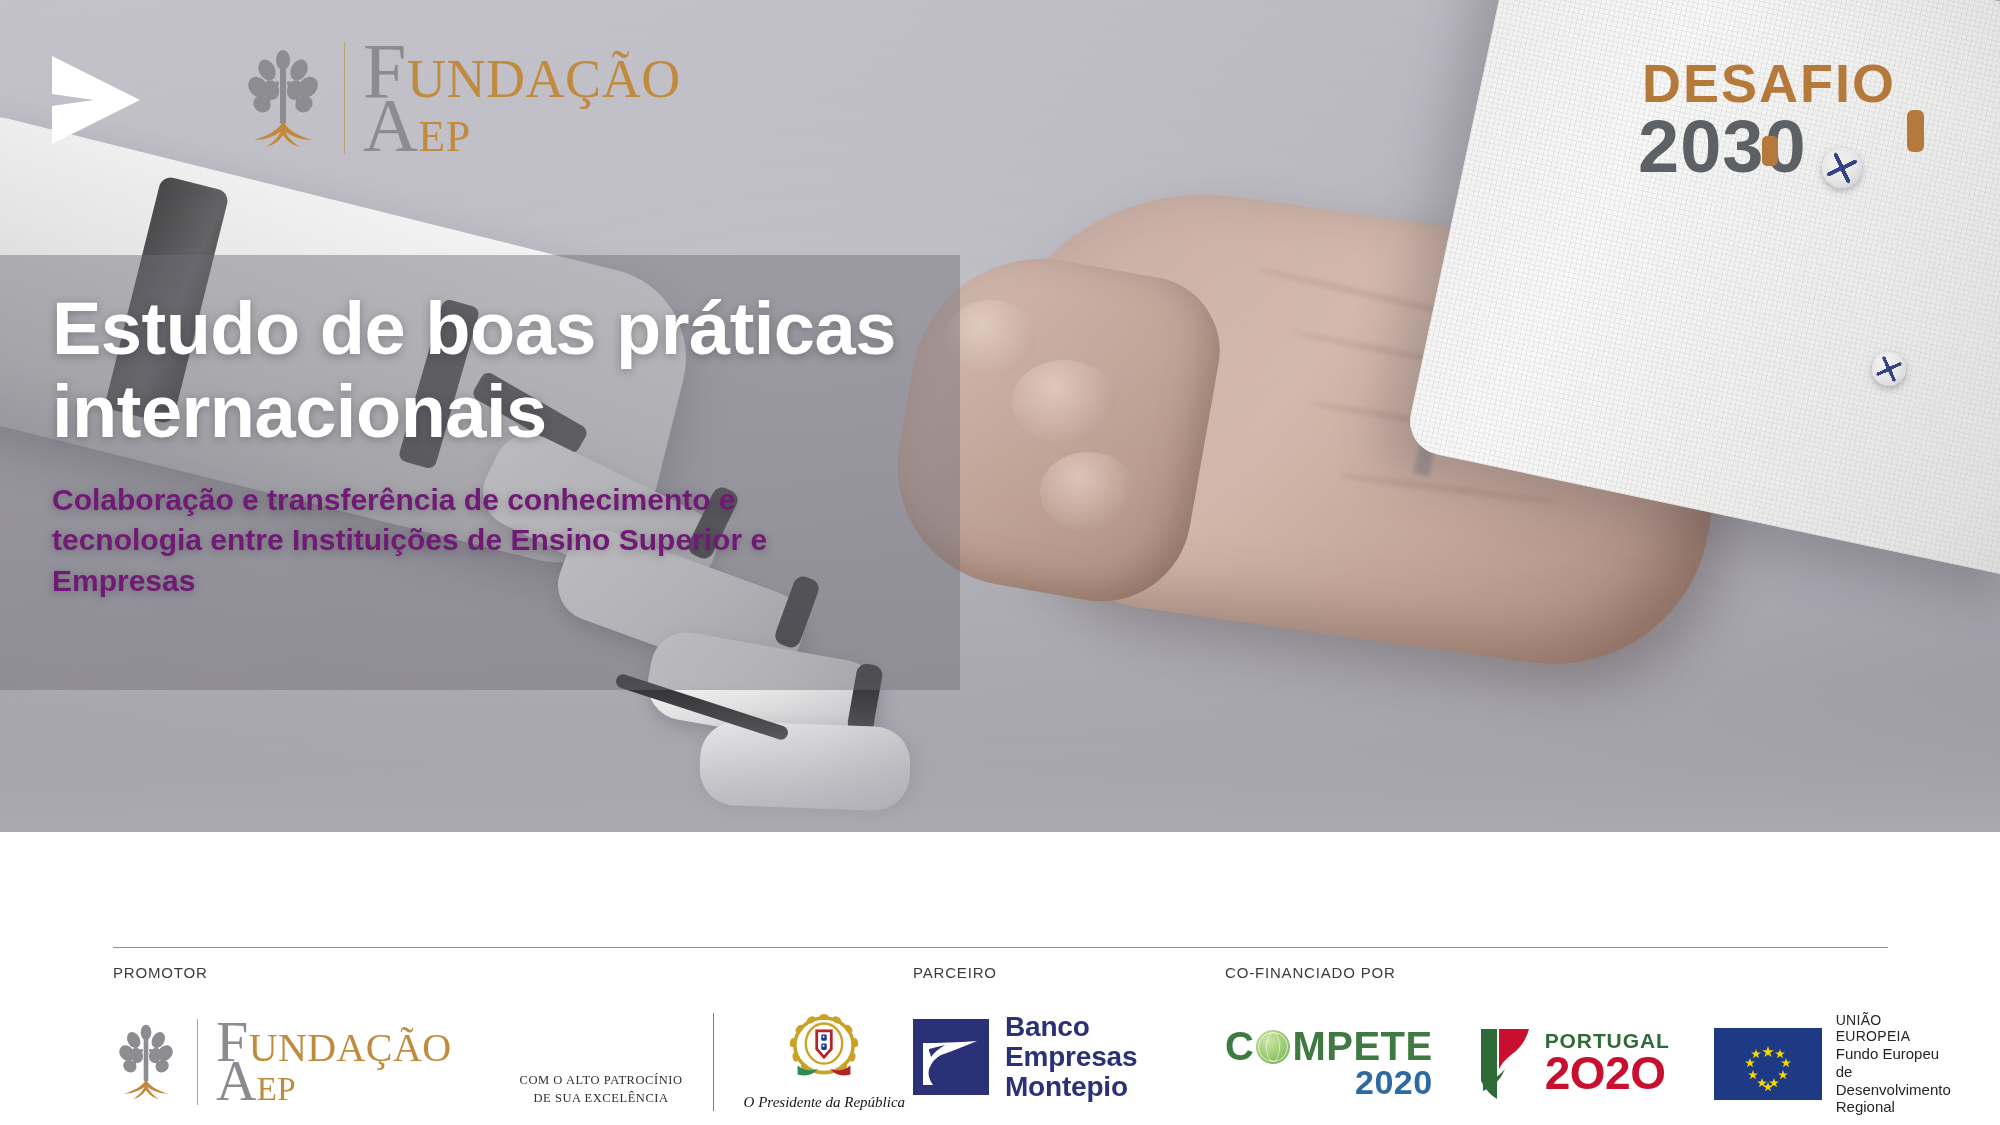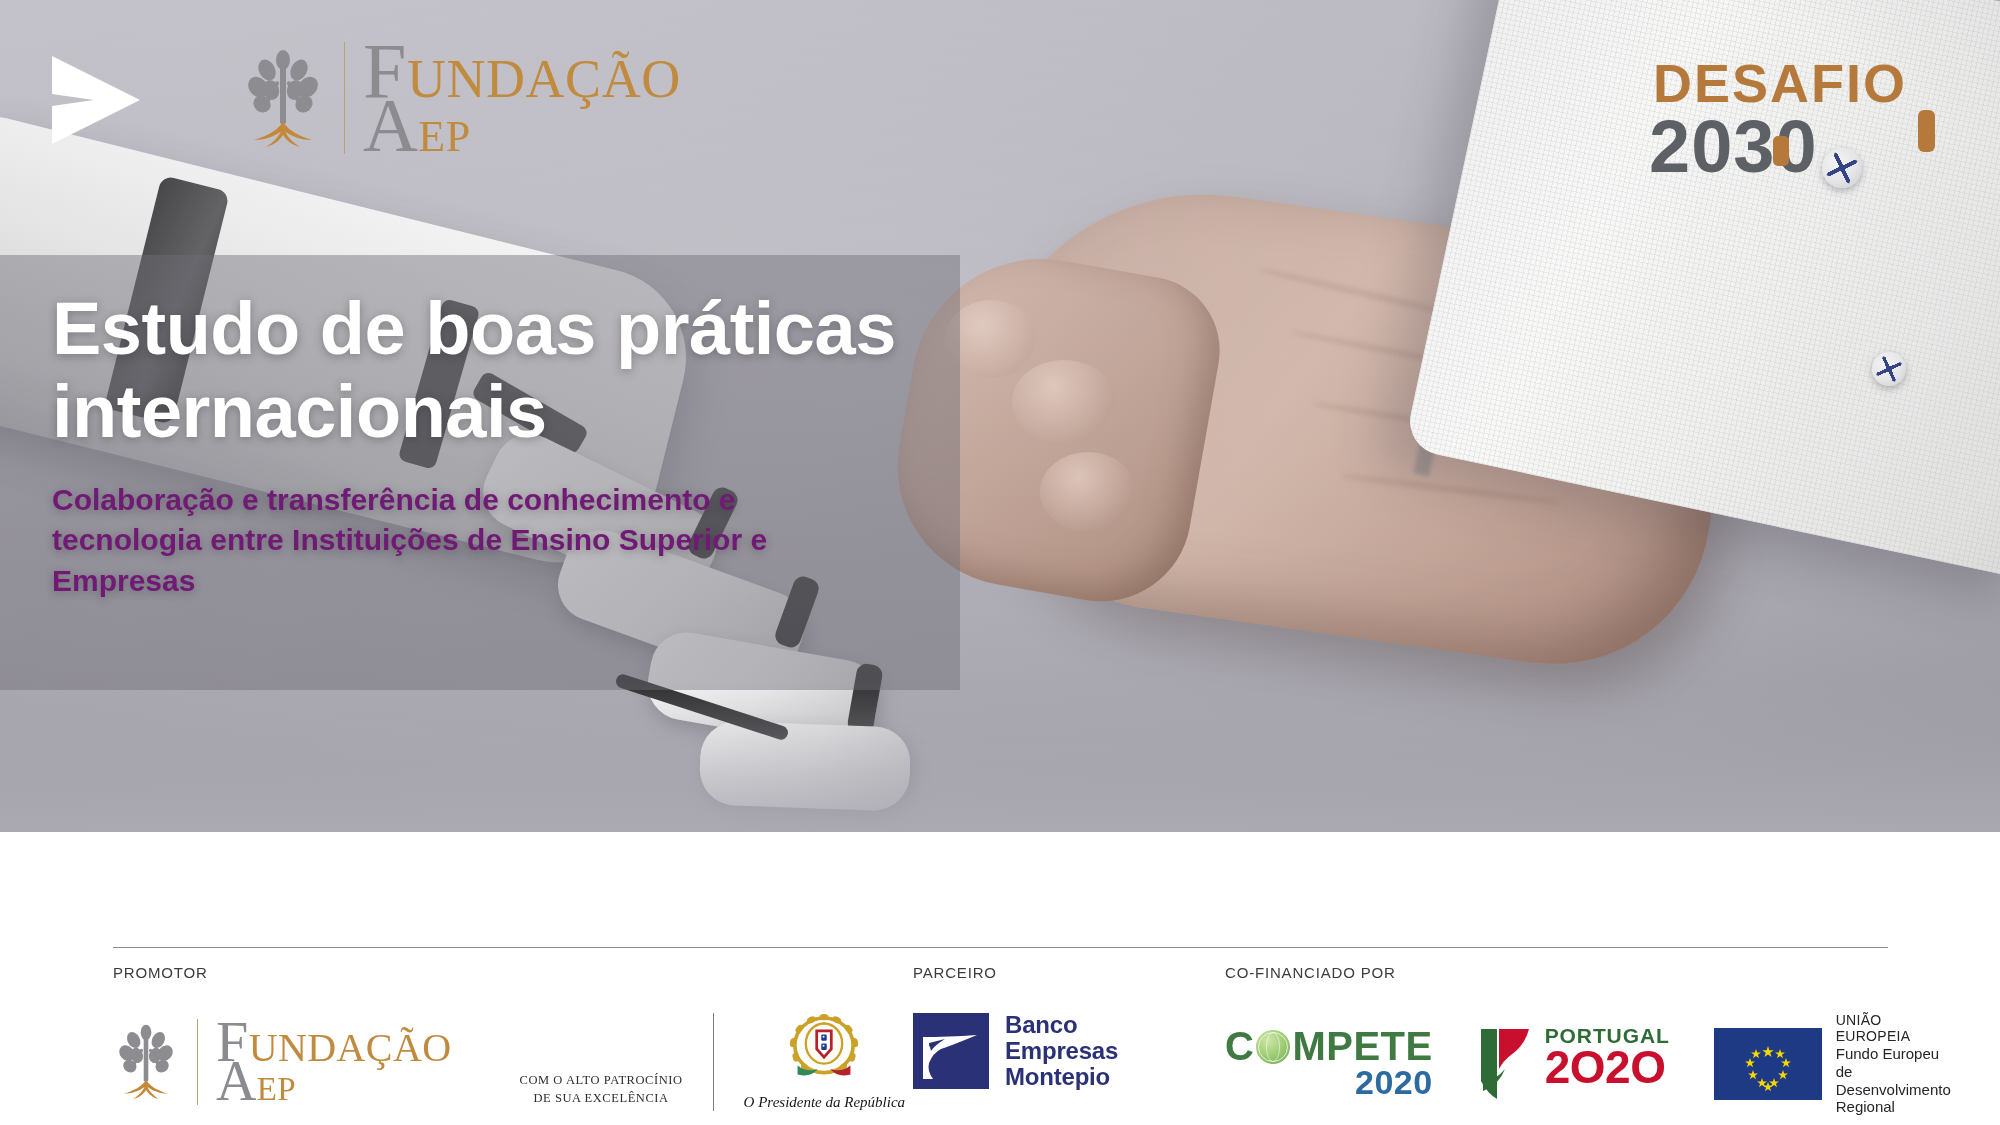--- a/index.html
+++ b/index.html
@@ -219,21 +219,21 @@
     position: absolute;
     left: 240px;
     top: 42px;
     height: 112px;
     display: flex;
     align-items: center;
     gap: 0;
   }
   .desafio-hero {
     position: absolute;
-    right: 31px;
+    right: 42px;
     top: 50px;
     width: 320px;
   }
 
   
   .faep {
     display: flex;
     align-items: center;
   }
   .faep .tree { flex: 0 0 auto; }
@@ -371,21 +371,21 @@
   .montepio-mark {
     width: 76px;
     height: 76px;
     background: #2b3177;
     position: relative;
     flex: 0 0 auto;
   }
   .montepio-words {
     font-family: "Liberation Sans", sans-serif;
     font-weight: 700;
-    font-size: 24px;
+    font-size: 28px;
     line-height: 1.08;
     color: #2b3177;
     letter-spacing: -.2px;
   }
 
   
   .grp-cofin { left: 1112px; display: flex; align-items: center; gap: 44px; }
 
   .compete {
     display: flex;
@@ -424,21 +424,21 @@
   .compete-o::after { transform: scaleX(.45); }
   .compete-bot {
     align-self: flex-end;
     font-weight: 700;
     font-size: 34px;
     letter-spacing: .5px;
     color: #2d6a9f;
     margin-top: 2px;
   }
 
-  .pt2020 { display: flex; gap: 10px; }
+  .pt2020 { display: flex; align-items: center; gap: 10px; }
   .pt-mark {
     position: relative;
     width: 58px;
     height: 74px;
     flex: 0 0 auto;
   }
   .pt-words { display: flex; flex-direction: column; line-height: .9; }
   .pt-top {
     font-weight: 700;
     font-size: 21px;

